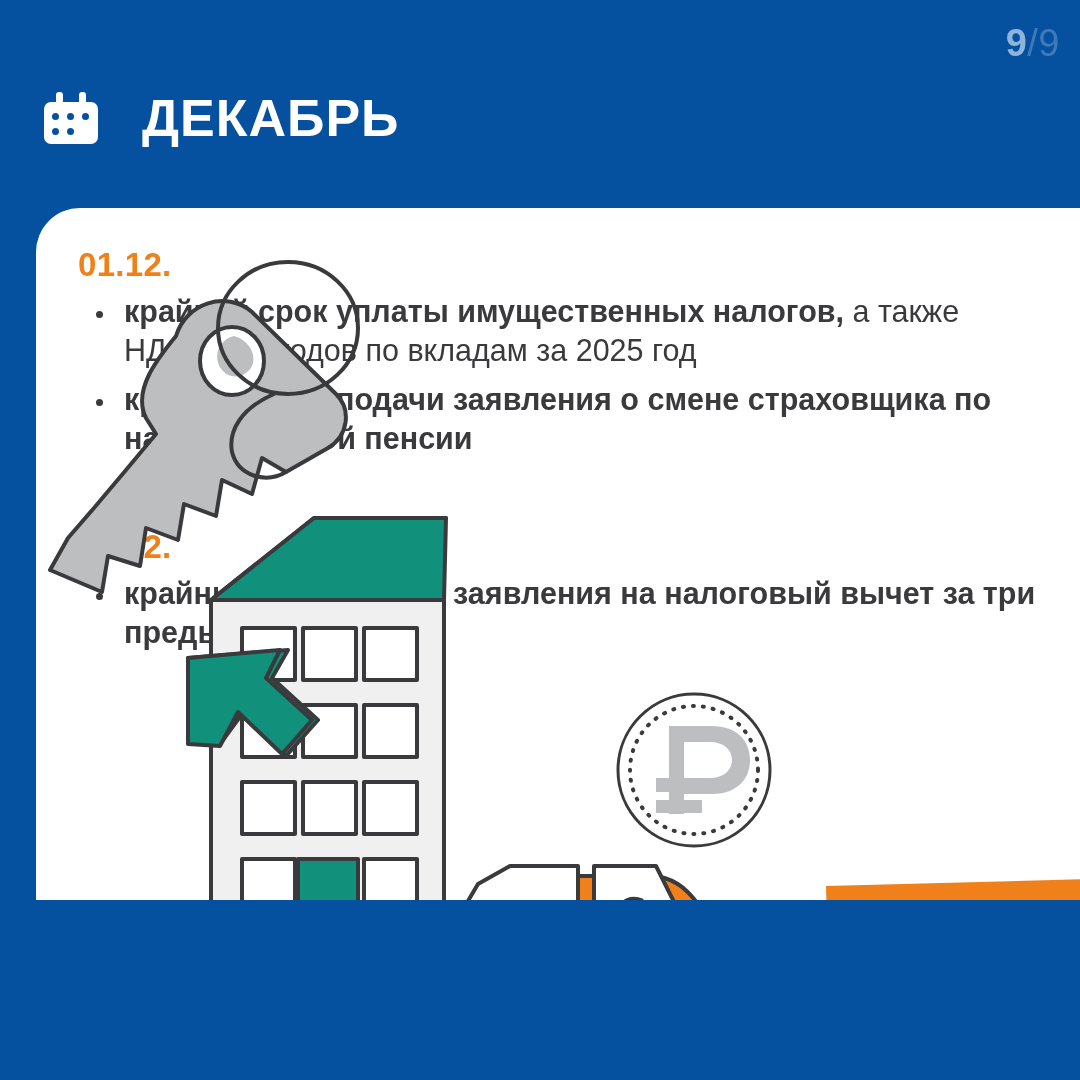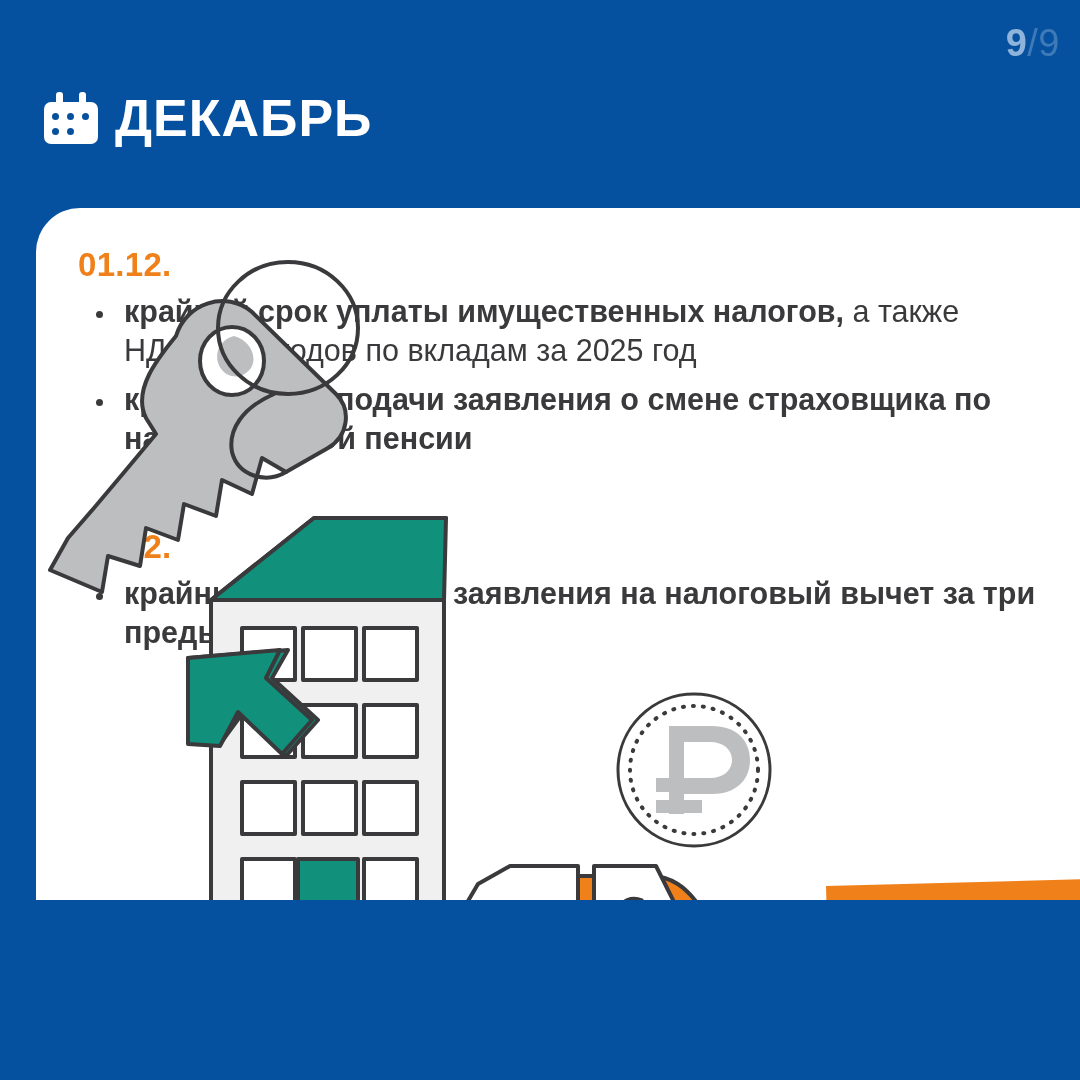--- a/index.html
+++ b/index.html
@@ -15,21 +15,21 @@
   
   .pager{
     position:absolute;top:22px;right:44px;
     font-size:38px;font-weight:bold;letter-spacing:.5px;
     color:#6E9CD0;
   }
   .pager .cur{color:#8FB4DC;font-weight:bold;}
   .pager .sep{color:#3E79B8;font-weight:400;}
   .pager .tot{color:#3E79B8;font-weight:400;}
 
-  .hdr{position:absolute;left:44px;top:92px;display:flex;align-items:center;gap:17px;}
+  .hdr{position:absolute;left:44px;top:92px;display:flex;align-items:center;gap:44px;}
   .cal-icon{width:54px;height:52px;position:relative;}
   .cal-body{position:absolute;left:0;top:10px;width:54px;height:42px;background:#fff;border-radius:7px;}
   .cal-tab{position:absolute;top:0;width:7px;height:16px;background:#fff;border-radius:3px;}
   .cal-tab.l{left:12px;}
   .cal-tab.r{left:35px;}
   .cal-dot{position:absolute;width:7px;height:7px;border-radius:50%;background:#05519F;}
   .month{
     color:#fff;font-size:52px;font-weight:bold;letter-spacing:1px;line-height:1;
   }
 

